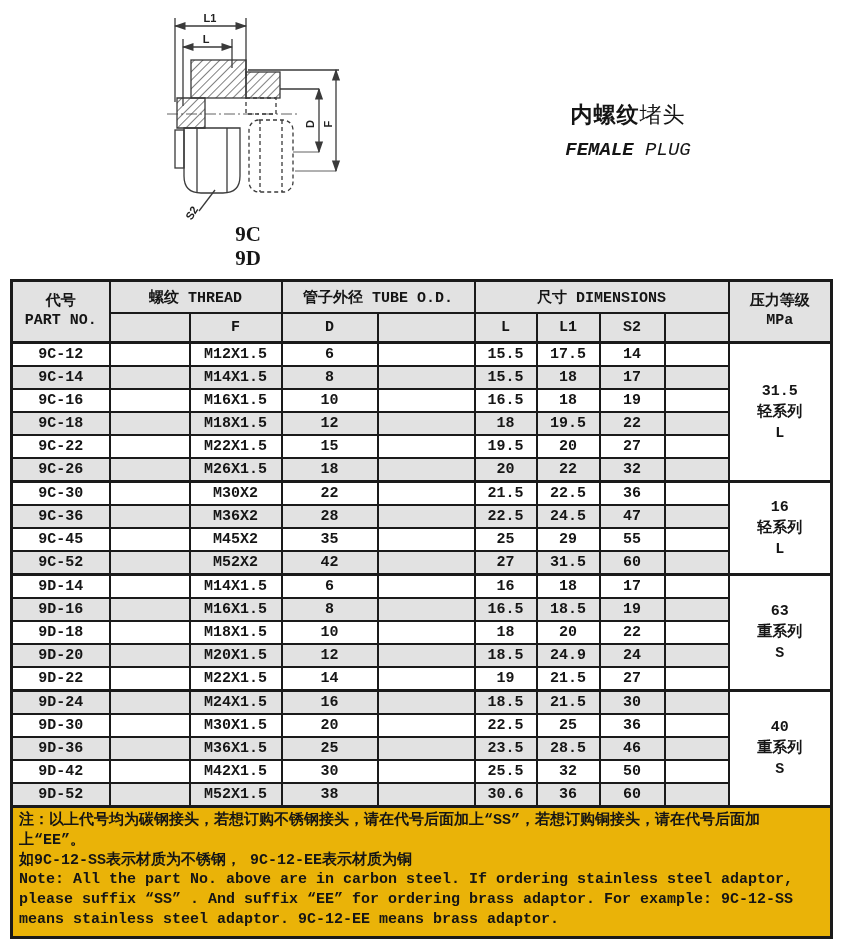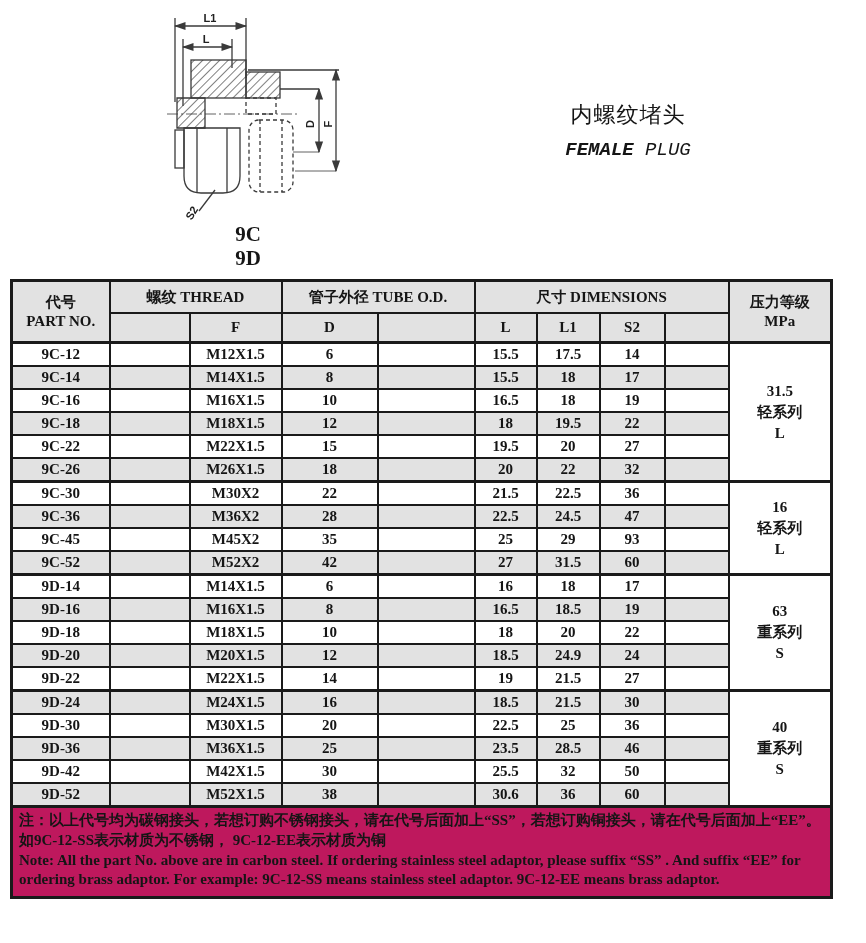--- a/index.html
+++ b/index.html
@@ -8,40 +8,40 @@
 
   
   .figure-area { position:absolute; left:126px; top:2px; width:244px; }
   .figure-area svg { display:block; margin:0 auto; }
   .fig-captions { text-align:center; font-family:"Liberation Serif", serif;
                   font-weight:bold; font-size:21px; line-height:1.12; margin-top:1px; color:#151515; }
 
   
   .title-block { position:absolute; left:518px; top:100px; width:220px; text-align:center; color:#151515; }
   .title-cn { font-size:22px; letter-spacing:1px; }
-  .title-cn .b { font-weight:normal;margin-top:21px; }
+  .title-cn .b { font-weight:bold;margin-top:21px; }
   .title-en { font-size:19px; margin-top:9px; font-family:"Liberation Mono","DejaVu Sans Mono",monospace;font-style:italic; }
   .title-en .b { font-weight:bold; }
 
   
   table.spec { position:absolute; left:10px; top:279px; width:820px;
                border-collapse:collapse; table-layout:fixed;
-               font-family:Liberation Serif, serif;
+               font-family:Liberation Mono, monospace;
                font-weight:bold; font-size:15px; text-align:center; color:#151515;
                border:3px solid #1a1a1a; }
   table.spec th, table.spec td { border:2px solid #1a1a1a; padding:0; overflow:hidden; }
   thead th { background:#e2e2e2; font-weight:bold; }
   thead tr.h1 th { height:30px; font-size:15px; }
   thead tr.h2 th { height:27px; }
   thead th .two-line { line-height:1.25; }
   tbody td { height:21px; background:#ffffff; }
   tbody tr.alt td { background:#e2e2e2; }
   tbody tr.group-start td { border-top:3px solid #1a1a1a;text-align:center; }
   td.pressure-cell { background:#ffffff !important; line-height:1.4; font-size:15px; }
-  tfoot td.note-cell { background:#be185d; text-align:left; padding:3px 6px 6px 6px;
+  tfoot td.note-cell { background:#eab308; text-align:left; padding:3px 6px 6px 6px;
                        font-size:15px; line-height:1.32; border:3px solid #1a1a1a; }
   tfoot td.note-cell p { margin:0; }
 </style>
 </head>
 <body>
 
 <div class="page">
 
   <div class="figure-area">
     <svg width="230" height="220" viewBox="0 0 230 220">
@@ -251,21 +251,21 @@
           <td></td>
         </tr>
         <tr>
           <td>9C-45</td>
           <td></td>
           <td>M45X2</td>
           <td>35</td>
           <td></td>
           <td>25</td>
           <td>29</td>
-          <td>93</td>
+          <td>55</td>
           <td></td>
         </tr>
         <tr class="alt">
           <td>9C-52</td>
           <td></td>
           <td>M52X2</td>
           <td>42</td>
           <td></td>
           <td>27</td>
           <td>31.5</td>

